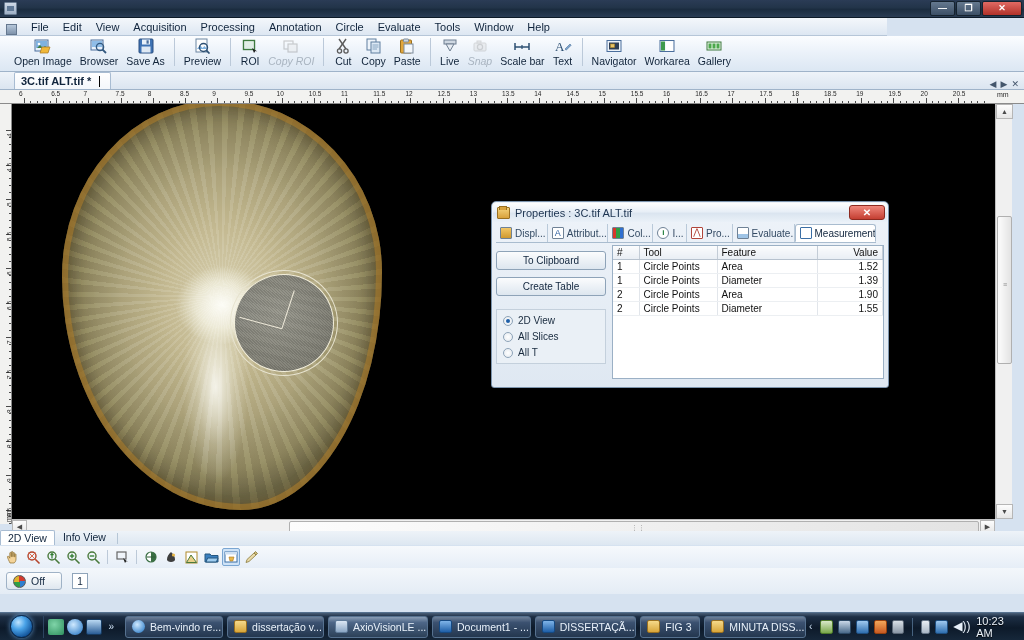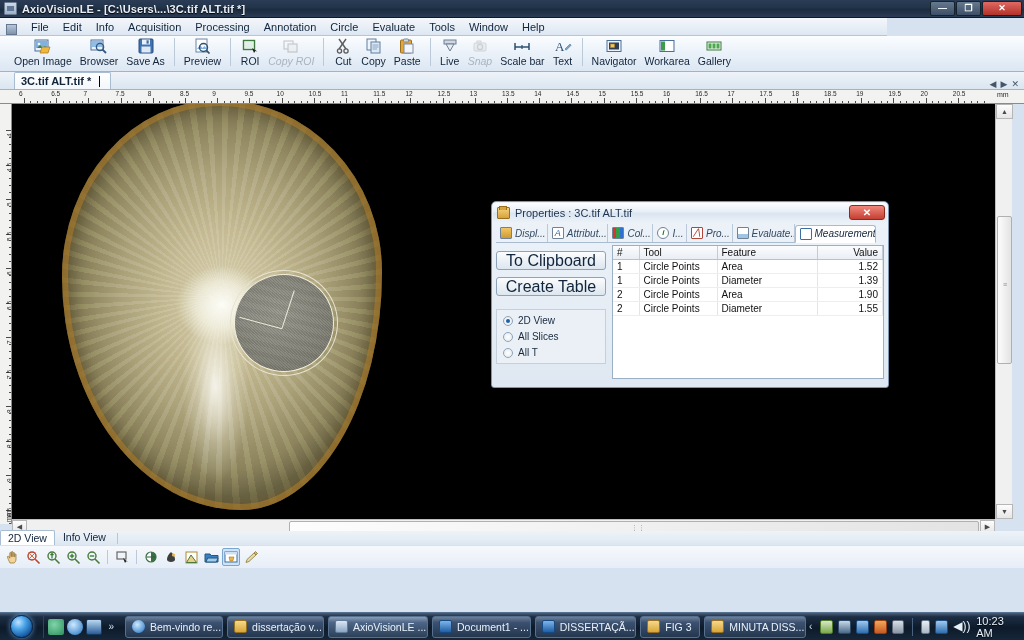--- a/index.html
+++ b/index.html
@@ -177,31 +177,31 @@
   .dlg-title{height:19px;margin:1px;border-radius:4px 4px 0 0;
     background:linear-gradient(to bottom,#fdfefe 0%,#e8eff7 45%,#dbe5f0 55%,#eaf1f8 100%);
     display:flex;align-items:center;padding-left:4px;}
   .dlg-ticon{width:13px;height:12px;margin-right:5px;position:relative;
     background:linear-gradient(#f4d27a,#d8a23c);border:1px solid #9a7020;border-radius:1px;}
   .dlg-ticon:after{content:"";position:absolute;left:1px;top:-2px;width:6px;height:3px;background:#d8a23c;border:1px solid #9a7020;border-bottom:none;}
   .dlg-ttxt{font-size:11px;color:#1c3350;}
   .dlg-close{margin-left:auto;margin-right:2px;width:36px;height:15px;border-radius:3px;
     background:linear-gradient(#f0877c,#c43f32);border:1px solid #8d2a20;color:#fff;
     font-size:10px;font-weight:bold;display:flex;align-items:center;justify-content:center;}
-  .dlg-tabs{height:19px;margin:2px 12px 0 4px;display:flex;align-items:center;
-    border-bottom:1px solid #a9bccf;font-style:italic;}
+  .dlg-tabs{height:19px;margin:2px 12px 0 4px;display:flex;align-items:flex-start;
+    border-bottom:1px solid #a9bccf;}
   .dtab{display:flex;align-items:center;gap:3px;padding:1px 4px;height:18px;font-size:10px;color:#334a63;
     border-right:1px solid #b9c9d9;white-space:nowrap;max-width:62px;overflow:hidden;}
   .dtab.active{background:#fff;border:1px solid #a9bccf;border-bottom:1px solid #fff;
     border-radius:3px 3px 0 0;color:#10243c;max-width:none;margin-bottom:-1px;}
   .dicon{width:12px;height:12px;flex:0 0 12px;border:1px solid #6f8296;border-radius:1px;}
   .dlg-body{position:absolute;left:4px;top:43px;right:4px;bottom:8px;display:flex;gap:6px;}
   .dlg-left{width:110px;display:flex;flex-direction:column;gap:7px;padding-top:6px;}
   .dbtn{height:19px;background:linear-gradient(#fbfcfd,#dde6ef);border:1px solid #8ea3b8;border-radius:3px;
-    font-size:16px;color:#10243c;display:flex;align-items:center;justify-content:center;}
+    font-size:10px;color:#10243c;display:flex;align-items:center;justify-content:center;}
   .radios{margin-top:6px;border:1px solid #c4d0dc;background:#eaf0f6;padding:5px 6px;display:flex;flex-direction:column;gap:5px;}
   .rrow{display:flex;align-items:center;gap:5px;font-size:10px;color:#17293d;}
   .rdot{width:10px;height:10px;border-radius:50%;background:radial-gradient(#fff,#e2e8ee);border:1px solid #8ea3b8;position:relative;}
   .rdot.on:after{content:"";position:absolute;left:2px;top:2px;width:4px;height:4px;border-radius:50%;background:#1e5fa8;}
   .dlg-right{flex:1;background:#fff;border:1px solid #9bb0c5;overflow:hidden;}
   table.meas{width:100%;border-collapse:collapse;font-size:10px;color:#111;}
   table.meas th{font-weight:normal;background:linear-gradient(#fbfcfd,#e9eef4);border-right:1px solid #c3ccd6;
     border-bottom:1px solid #b7c2ce;text-align:left;padding:1px 4px;height:13px;}
   table.meas th.num{text-align:right;}
   table.meas td{border-right:1px solid #e2e6eb;border-bottom:1px solid #eceff2;padding:1px 4px;height:12px;}
@@ -234,39 +234,38 @@
   .clock{color:#eaf2fa;font-size:11px;padding-left:4px;text-shadow:0 1px 1px #000;}
   .traysep{width:1px;height:18px;background:#4a6party;background:#46627f;margin:0 3px;}
 </style>
 </head>
 <body>
 
 <div id="app">
 
   <div class="titlebar">
     <div class="tb-icon"></div>
-    <div class="tb-title">AxioVisionLE - [C:\Users\...\3C.tif ALT.tif *]</div>
     <div class="tb-buttons">
       <div class="tb-btn">
           <span>—</span>
         </div>
       <div class="tb-btn">
           <span>❐</span>
         </div>
       <div class="tb-btn close">
           <span>✕</span>
         </div>
     </div>
   </div>
 
   <div class="menubar">
     <div class="menu-sysicon"></div>
     <div class="menu-item">File</div>
     <div class="menu-item">Edit</div>
-    <div class="menu-item">Info</div>
+    <div class="menu-item">View</div>
     <div class="menu-item">Acquisition</div>
     <div class="menu-item">Processing</div>
     <div class="menu-item">Annotation</div>
     <div class="menu-item">Circle</div>
     <div class="menu-item">Evaluate</div>
     <div class="menu-item">Tools</div>
     <div class="menu-item">Window</div>
     <div class="menu-item">Help</div>
   </div>
 
@@ -949,20 +948,27 @@
         </svg>
     </div>
     <div class="lt">
       <svg width="15" height="15" viewBox="0 0 15 15">
           <path d="M2 12.5l1-3L10 3l2 2-7 6.5z" fill="#e8d9a8" stroke="#8a7a3a" stroke-width=".8"></path>
           <path d="M10 3l2 2 1.5-1.5-2-2z" fill="#c8b878" stroke="#8a7a3a" stroke-width=".8"></path>
         </svg>
     </div>
   </div>
 
+  <div class="offbar">
+    <div class="offbtn">
+      <span class="offdot"></span>
+      <span>Off</span>
+    </div>
+    <div class="numbox">1</div>
+  </div>
 
 
   <div class="taskbar">
     <div class="startorb">
       <div class="orb"></div>
     </div>
     <div class="qlaunch">
       <div class="qicon" style="background:radial-gradient(circle at 40% 35%,#7fd4a8,#2e8f5e);"></div>
       <div class="qicon" style="background:radial-gradient(circle at 40% 35%,#cfe9ff,#1a6fc0);border-radius:50%;"></div>
       <div class="qicon" style="background:linear-gradient(#b9d8f2,#2a5d96);border:1px solid #16395e;"></div>

